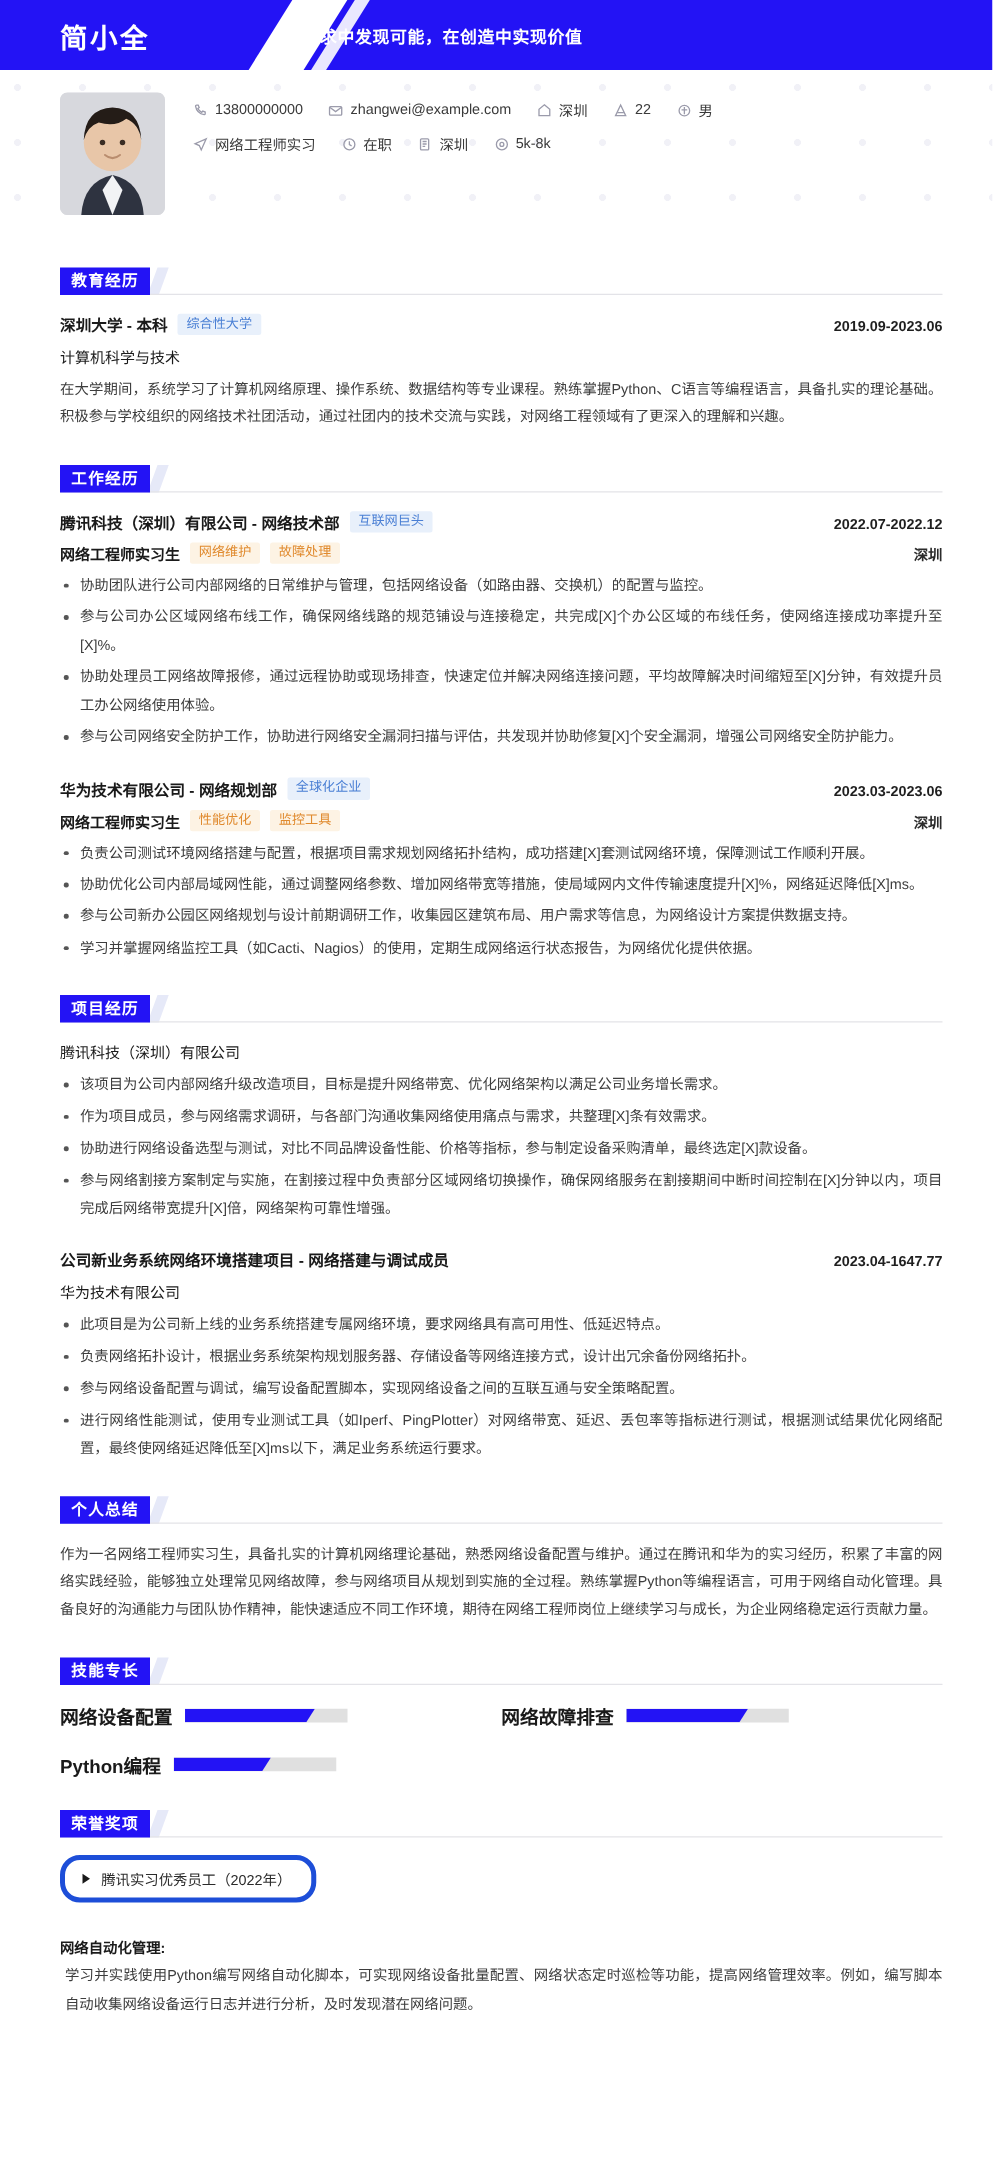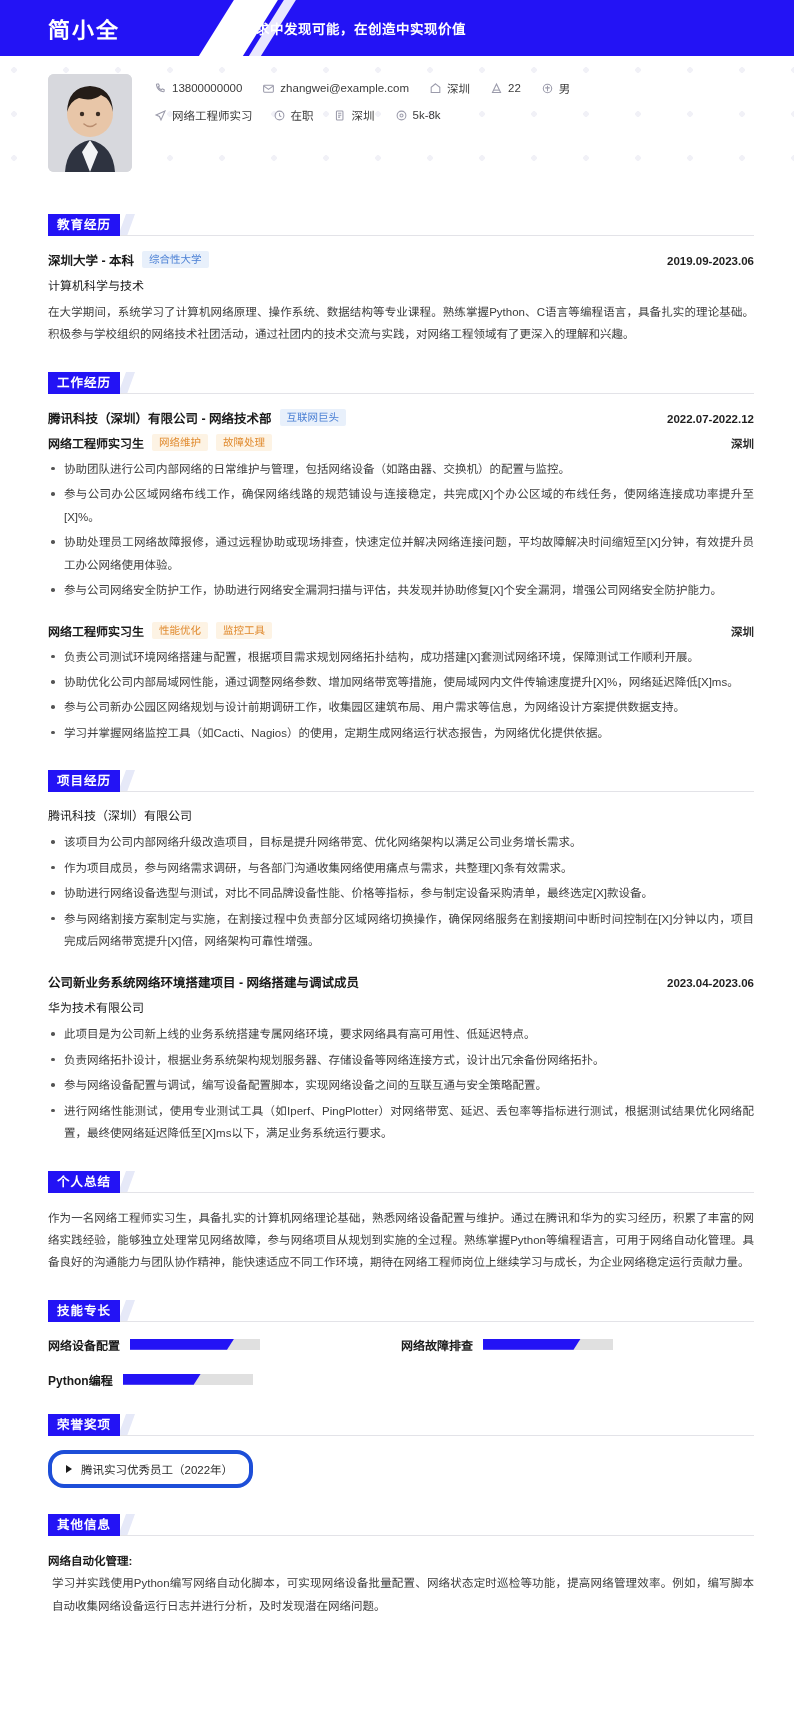--- a/index.html
+++ b/index.html
@@ -234,21 +234,21 @@
     display: flex;
     flex-wrap: wrap;
     row-gap: 18px;
   }
   .skill {
     width: 50%;
     display: flex;
     align-items: center;
   }
   .skill-name {
-    font-size: 12px;
+    font-size: 15px;
     font-weight: bold;
     color: #1a1a1a;
     margin-right: 10px;
     white-space: nowrap;
   }
   .skill-bar {
     position: relative;
     width: 130px;
     height: 11px;
     background: #e0e0e0;
@@ -456,20 +456,27 @@
       </div>
       <ul class="bullets">
         <li>协助团队进行公司内部网络的日常维护与管理，包括网络设备（如路由器、交换机）的配置与监控。</li>
         <li>参与公司办公区域网络布线工作，确保网络线路的规范铺设与连接稳定，共完成[X]个办公区域的布线任务，使网络连接成功率提升至[X]%。</li>
         <li>协助处理员工网络故障报修，通过远程协助或现场排查，快速定位并解决网络连接问题，平均故障解决时间缩短至[X]分钟，有效提升员工办公网络使用体验。</li>
         <li>参与公司网络安全防护工作，协助进行网络安全漏洞扫描与评估，共发现并协助修复[X]个安全漏洞，增强公司网络安全防护能力。</li>
       </ul>
     </div>
 
     <div class="entry" style="margin-top:20px;">
+      <div class="entry-line1">
+        <div class="el-left">
+          <span class="org">华为技术有限公司 - 网络规划部</span>
+          <span class="tag-blue">全球化企业</span>
+        </div>
+        <div class="el-right">2023.03-2023.06</div>
+      </div>
       <div class="entry-line2">
         <div class="el-left">
           <span class="role">网络工程师实习生</span>
           <span class="tag-orange">性能优化</span>
           <span class="tag-orange">监控工具</span>
         </div>
         <div class="el-right light">深圳</div>
       </div>
       <ul class="bullets">
         <li>负责公司测试环境网络搭建与配置，根据项目需求规划网络拓扑结构，成功搭建[X]套测试网络环境，保障测试工作顺利开展。</li>
@@ -494,21 +501,21 @@
         <li>协助进行网络设备选型与测试，对比不同品牌设备性能、价格等指标，参与制定设备采购清单，最终选定[X]款设备。</li>
         <li>参与网络割接方案制定与实施，在割接过程中负责部分区域网络切换操作，确保网络服务在割接期间中断时间控制在[X]分钟以内，项目完成后网络带宽提升[X]倍，网络架构可靠性增强。</li>
       </ul>
     </div>
 
     <div class="entry" style="margin-top:20px;">
       <div class="entry-line1">
         <div class="el-left">
           <span class="org">公司新业务系统网络环境搭建项目 - 网络搭建与调试成员</span>
         </div>
-        <div class="el-right">2023.04-2023.06</div>
+        <div class="el-right">2023.04-1647.77</div>
       </div>
       <div class="subline">华为技术有限公司</div>
       <ul class="bullets">
         <li>此项目是为公司新上线的业务系统搭建专属网络环境，要求网络具有高可用性、低延迟特点。</li>
         <li>负责网络拓扑设计，根据业务系统架构规划服务器、存储设备等网络连接方式，设计出冗余备份网络拓扑。</li>
         <li>参与网络设备配置与调试，编写设备配置脚本，实现网络设备之间的互联互通与安全策略配置。</li>
         <li>进行网络性能测试，使用专业测试工具（如Iperf、PingPlotter）对网络带宽、延迟、丢包率等指标进行测试，根据测试结果优化网络配置，最终使网络延迟降低至[X]ms以下，满足业务系统运行要求。</li>
       </ul>
     </div>
   </div>
@@ -555,24 +562,20 @@
     </div>
     <div class="awards">
       <div class="award-chip">
         <span class="tri"></span>
         <span>腾讯实习优秀员工（2022年）</span>
       </div>
     </div>
   </div>
 
   <div class="section">
-    <div class="sec-head">
-      <span class="sec-title">其他信息</span><span class="sec-tail"></span>
-      <span class="sec-rule"></span>
-    </div>
     <div class="other-row">
       <span class="other-label">网络自动化管理:</span>
       <span class="other-text">学习并实践使用Python编写网络自动化脚本，可实现网络设备批量配置、网络状态定时巡检等功能，提高网络管理效率。例如，编写脚本自动收集网络设备运行日志并进行分析，及时发现潜在网络问题。</span>
     </div>
   </div>
 
   <div class="pad-bottom"></div>
 </div>
 
 </body></html>

